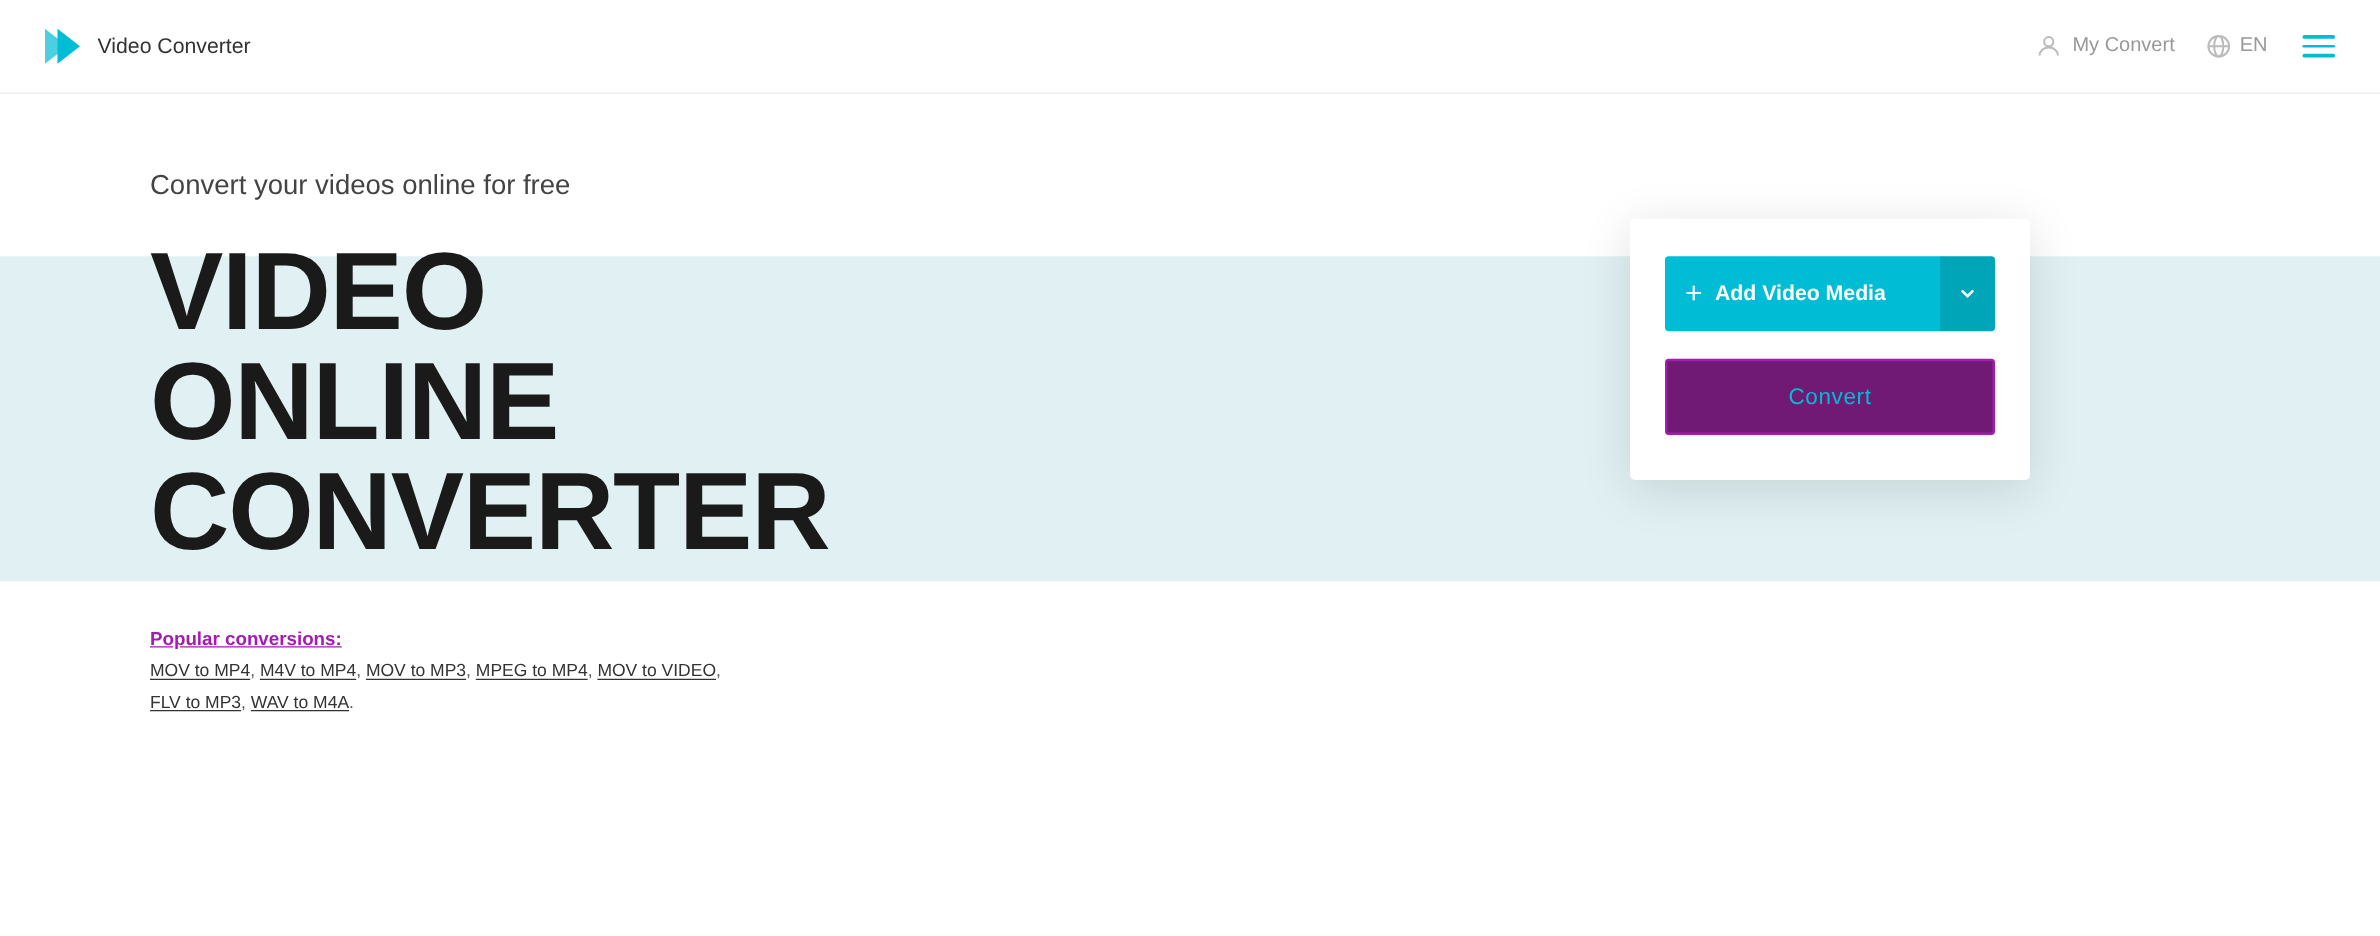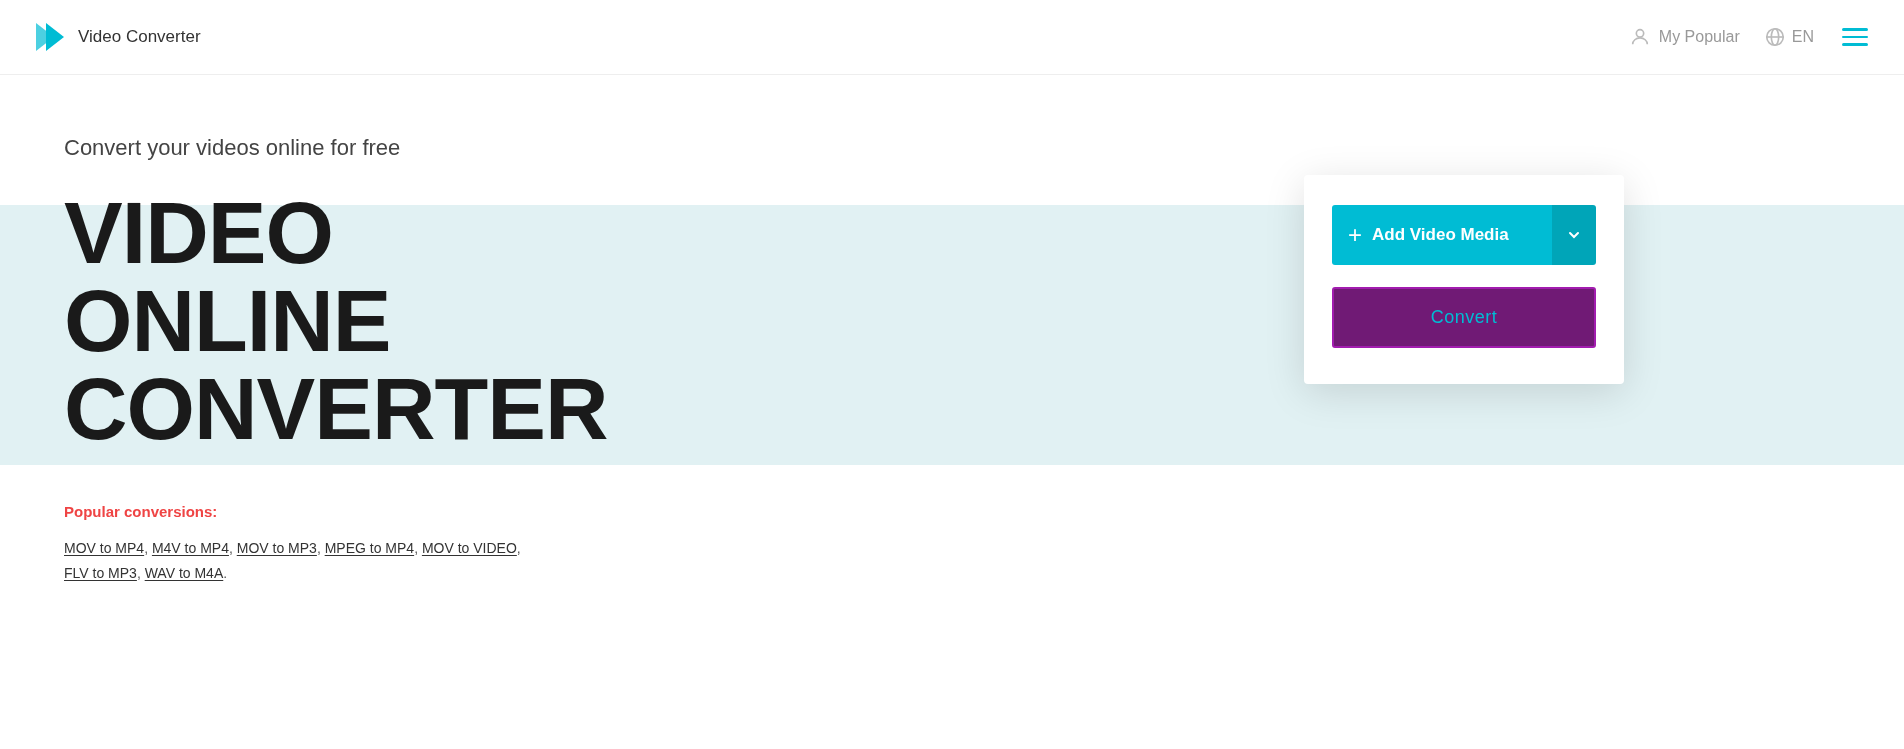--- a/index.html
+++ b/index.html
@@ -67,21 +67,21 @@
       display: block;
       width: 26px;
       height: 2.5px;
       background: #00bcd4;
       border-radius: 2px;
     }
 
     
     .hero {
       position: relative;
-      padding: 60px 0 80px 64px;
+      padding: 60px 0 80px 120px;
       min-height: 600px;
     }
     .hero-band {
       position: absolute;
       top: 130px;
       left: 0;
       right: 0;
       height: 260px;
       background: #c8e6e9;
       opacity: 0.55;
@@ -106,22 +106,23 @@
       letter-spacing: -1px;
       text-transform: uppercase;
       margin-bottom: 50px;
     }
     .popular-conversions {
       margin-top: 40px;
     }
     .popular-label {
       font-size: 15px;
       font-weight: 700;
-      color: #ef4444;
-      margin-bottom: 16px;
+      color: #a21caf;
+      margin-bottom: 4px;
+      text-decoration: underline;
     }
     .popular-links {
       font-size: 14px;
       color: #555;
       line-height: 1.8;
     }
     .popular-links a {
       color: #333;
       text-decoration: underline;
       text-underline-offset: 2px;
@@ -226,21 +227,21 @@
       <polygon points="14,4 32,18 14,32" fill="#00bcd4"></polygon>
     </svg>
     <span class="logo-text">Video Converter</span>
   </div>
   <div class="header-right">
     <div class="my-account">
       <svg width="22" height="22" viewBox="0 0 24 24" fill="none" stroke="#bbb" stroke-width="1.8">
         <circle cx="12" cy="8" r="4"></circle>
         <path d="M4 20c0-4 3.6-7 8-7s8 3 8 7"></path>
       </svg>
-      <span>My Popular</span>
+      <span>My Convert</span>
     </div>
     <div class="lang-selector">
       <svg width="22" height="22" viewBox="0 0 24 24" fill="none" stroke="#bbb" stroke-width="1.8">
         <circle cx="12" cy="12" r="9"></circle>
         <ellipse cx="12" cy="12" rx="4" ry="9"></ellipse>
         <line x1="3" y1="12" x2="21" y2="12"></line>
       </svg>
       <span>EN</span>
     </div>
     <div class="hamburger">

